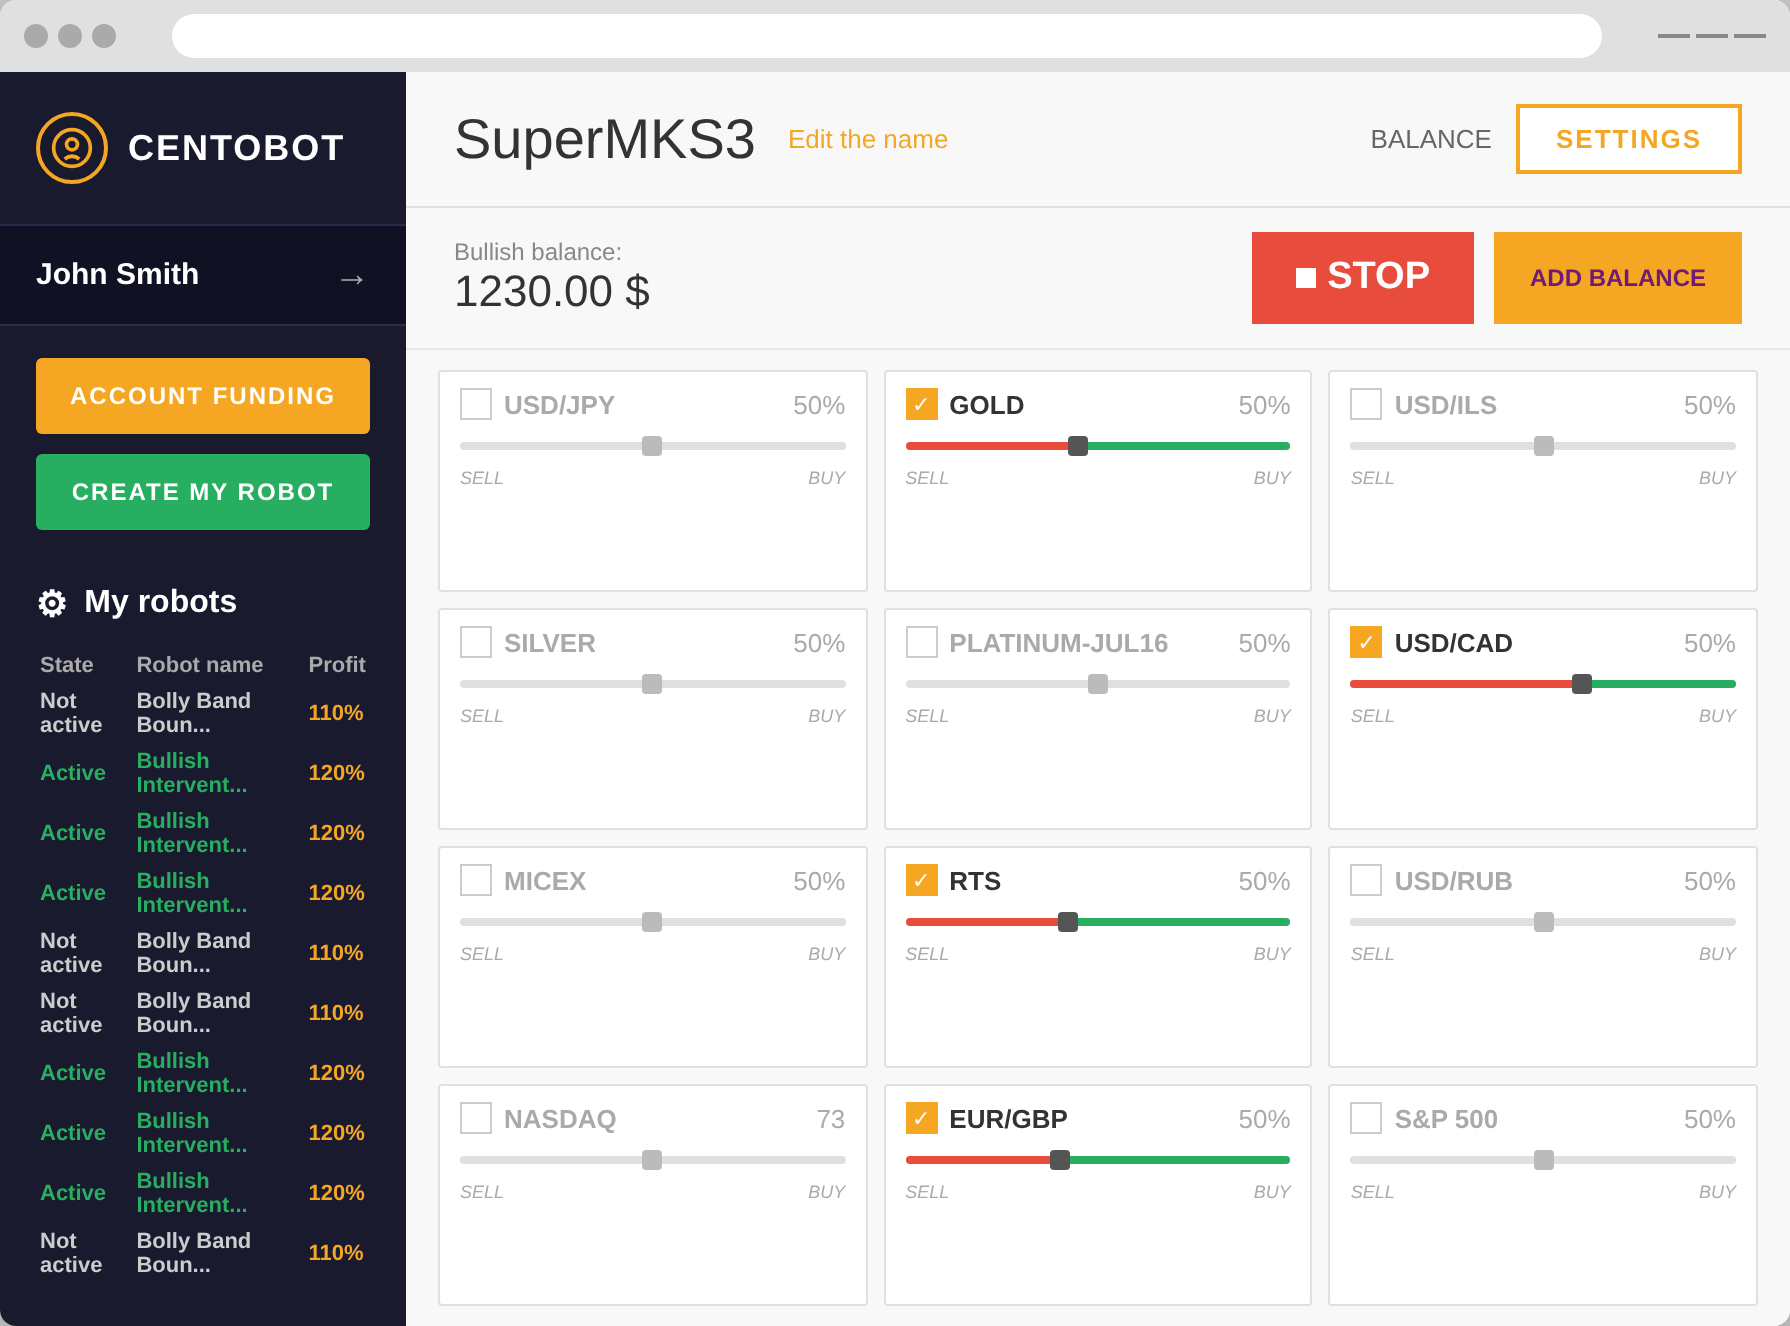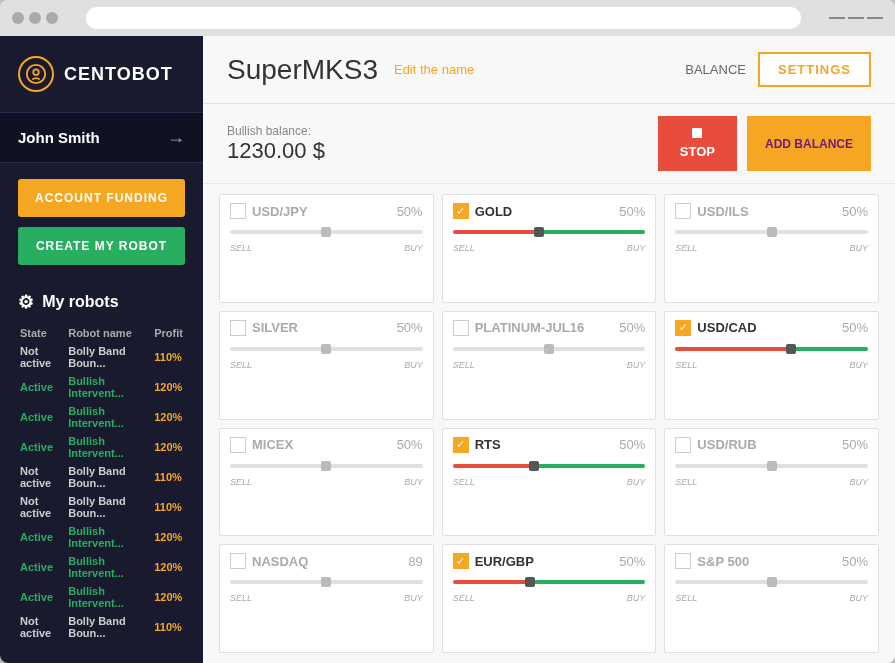--- a/index.html
+++ b/index.html
@@ -43,21 +43,21 @@
     .edit-link { color: #f5a623; font-size: 13px; cursor: pointer; text-decoration: none; }
     .panel-actions { display: flex; gap: 12px; align-items: center; }
     .activity-link { color: #666; font-size: 13px; cursor: pointer; }
     .btn-settings { border: 2px solid #f5a623; color: #f5a623; background: #fff; padding: 8px 18px; font-size: 13px; font-weight: bold; cursor: pointer; letter-spacing: 1px; }
     .balance-row { padding: 12px 24px; display: flex; align-items: center; gap: 40px; background: #f8f8f8; border-bottom: 1px solid #e8e8e8; }
     .balance-item { display: flex; flex-direction: column; }
     .balance-label { font-size: 12px; color: #888; }
     .balance-value { font-size: 22px; font-weight: 400; color: #333; }
     .balance-value-green { font-size: 22px; font-weight: 400; color: #27ae60; }
     .balance-buttons { margin-left: auto; display: flex; gap: 10px; }
-    .btn-stop { background: #e74c3c; color: #fff; border: none; padding: 12px 22px; font-size: 13px; font-weight: bold; cursor: pointer; display: flex; align-items: center; gap: 6px; flex-direction: column; }
+    .btn-stop { background: #e74c3c; color: #fff; border: none; padding: 12px 22px; font-size: 19px; font-weight: bold; cursor: pointer; display: flex; align-items: center; gap: 6px; }
     .btn-add-balance { background: #f5a623; color: #701a75; border: none; padding: 12px 18px; font-size: 12px; font-weight: bold; cursor: pointer; }
     .stop-square { width: 10px; height: 10px; background: #fff; display: inline-block; }
     
     .instruments-grid { flex: 1; overflow-y: auto; padding: 10px 16px; display: grid; grid-template-columns: 1fr 1fr 1fr; gap: 8px; }
     .instrument-card { background: #fff; border: 1px solid #e0e0e0; padding: 8px 10px; border-radius: 2px; }
     .instrument-header { display: flex; align-items: center; gap: 6px; margin-bottom: 6px; }
     .instrument-checkbox { width: 16px; height: 16px; border: 1px solid #ccc; display: flex; align-items: center; justify-content: center; }
     .instrument-checkbox.checked { background: #f5a623; border-color: #f5a623; color: #fff; font-size: 11px; }
     .instrument-name { font-size: 13px; font-weight: bold; color: #aaa; flex: 1; }
     .instrument-name.active { color: #333; }
@@ -372,21 +372,21 @@
 
     <div class="slider-labels">
       <span>SELL</span>
       <span>BUY</span>
     </div>
   </div>
           <div class="instrument-card">
     <div class="instrument-header">
       <div class="instrument-checkbox"></div>
       <span class="instrument-name">NASDAQ</span>
-      <span class="instrument-pct">89</span>
+      <span class="instrument-pct">73</span>
     </div>
 
       <div class="slider-container">
         <div class="slider-track-inactive"></div>
         <div class="slider-thumb" style="left:50%; background:#bbb;"></div>
       </div>
 
     <div class="slider-labels">
       <span>SELL</span>
       <span>BUY</span>

